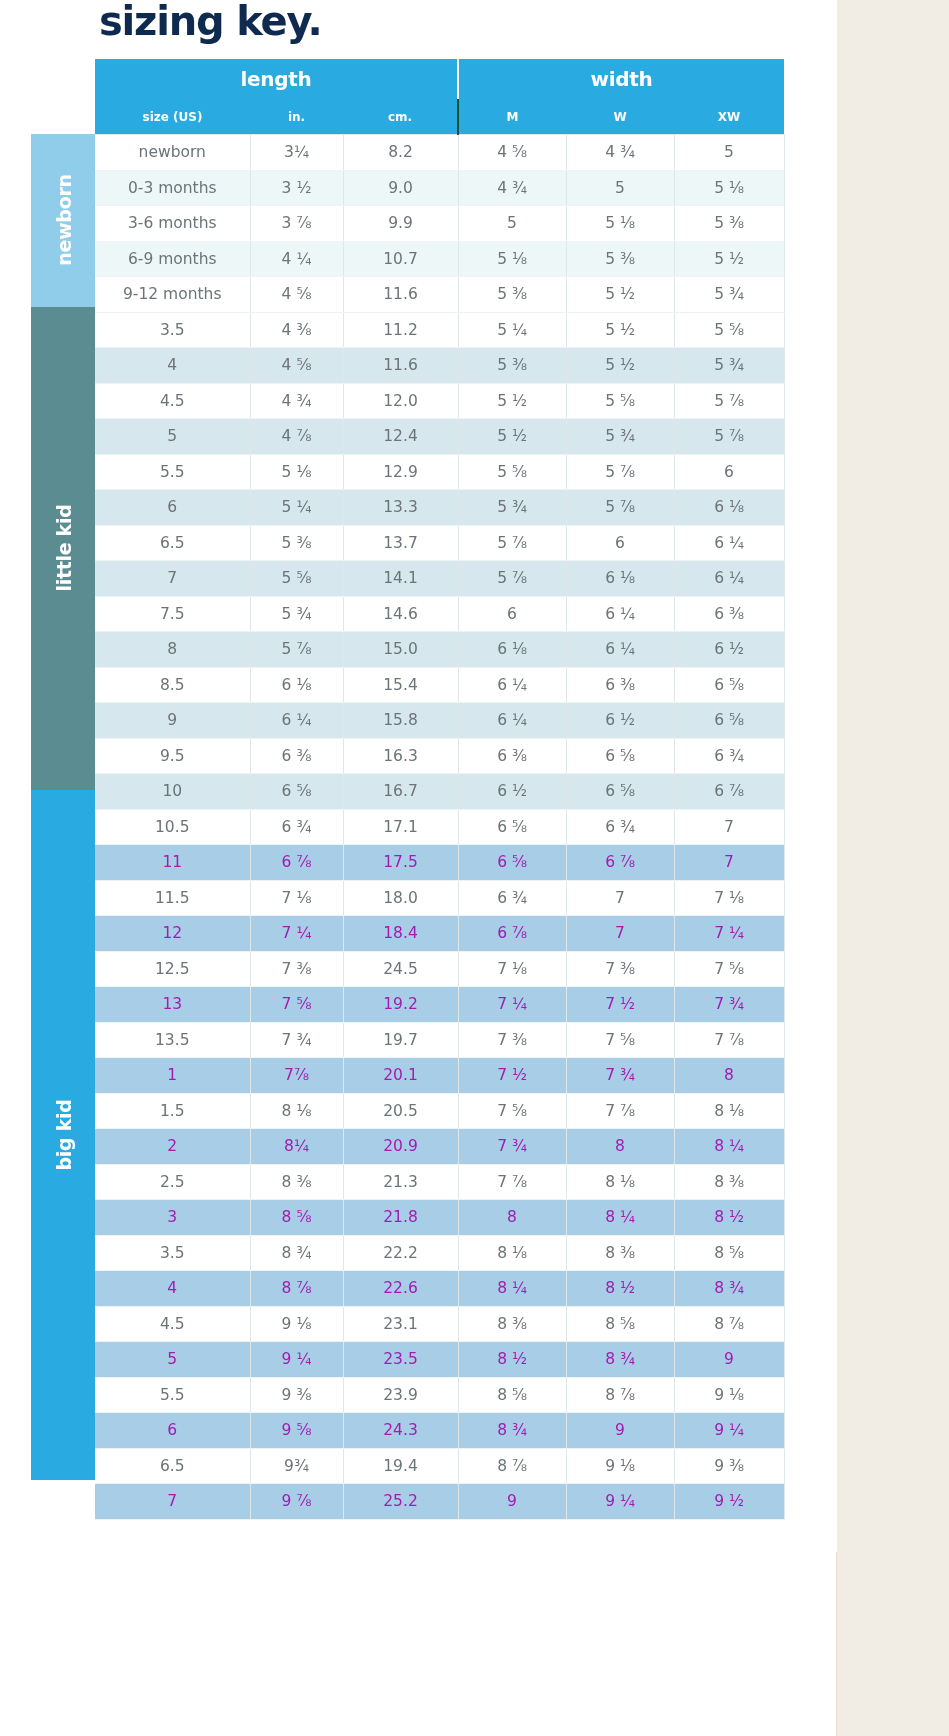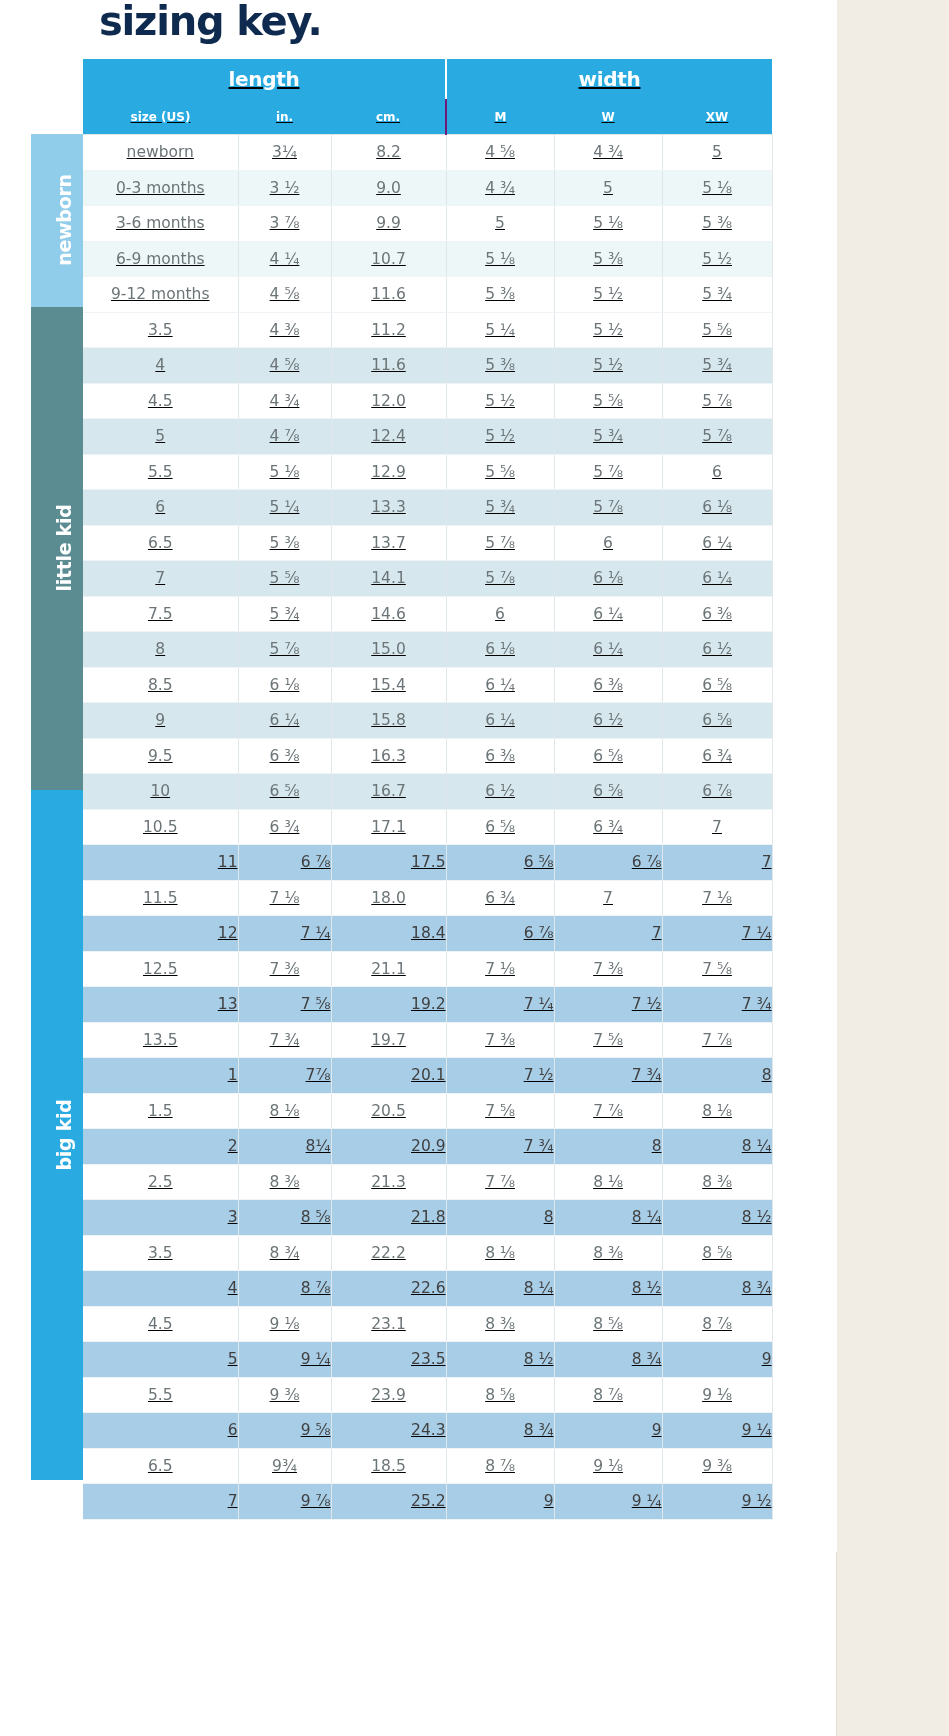--- a/index.html
+++ b/index.html
@@ -21,61 +21,61 @@
   #title{
     position:absolute;left:99px;top:-2px;
     font-size:40px;font-weight:bold;color:#0f2a4f;
     letter-spacing:-1.2px;font-family:"DejaVu Sans", sans-serif;
   }
   
   #table-area{
     position:absolute;left:31px;top:59px;width:755px;
   }
   table.grid{
-    position:absolute;left:52px;top:0;width:689px;
-    border-collapse:collapse;table-layout:fixed;text-decoration:underline;
+    position:absolute;left:64px;top:0;width:689px;
+    border-collapse:collapse;table-layout:fixed;
   }
   table.grid col.c0{width:155px;}
   table.grid col.c1{width:93px;}
   table.grid col.c2{width:115px;}
   table.grid col.c3{width:108px;}
   table.grid col.c4{width:108px;}
   table.grid col.c5{width:110px;}
 
   thead th{
     background:#29abe2;color:#ffffff;padding:0;border:none;
   }
   th.grp{
     height:40px;font-size:20px;font-weight:bold;
     font-family:"DejaVu Sans", sans-serif;letter-spacing:-0.3px;
   }
   th.grp.length{border-right:2px solid #ffffff;}
   th.sub{
     height:35px;font-size:12px;font-weight:bold;
     font-family:"DejaVu Sans", sans-serif;
   }
-  th.sub.edge{border-right:2px solid #701a75;}
+  th.sub.edge{border-right:2px solid #14532d;}
 
   tbody td{
     height:34.5px;padding:0;text-align:center;
     font-size:15.5px;color:#6b7477;
     border-right:1px solid #dfe7ea;
     border-bottom:1px solid #eef3f5;
     background:#ffffff;
     font-family:"DejaVu Sans", sans-serif;
   }
   tbody td:last-child{border-right:1px solid #dfe7ea;}
   tbody tr:first-child td{border-top:1px solid #dfe7ea;}
   tbody td.size{color:#6b7477;}
 
   
   tr.nb.alt td{background:#eef7f8;}
   tr.lk.alt td{background:#d6e8ed;}
   tr.bk.alt td{background:#a8cde7;}
-  tr.bk.alt td{color:#404040;text-align:right;}
+  tr.bk.alt td{color:#a21caf;}
   tr.lk.alt td{color:#6b7477;}
 
   
   .rail{
     position:absolute;left:0;width:66px;
     display:flex;align-items:center;justify-content:center;
   }
   .rail span{
     transform:rotate(-90deg);white-space:nowrap;
     color:#ffffff;font-weight:bold;font-size:19px;
@@ -310,21 +310,21 @@
             <td class="size">12</td>
             <td>7 ¼</td>
             <td>18.4</td>
             <td>6 ⅞</td>
             <td>7</td>
             <td>7 ¼</td>
           </tr>
           <tr class="bk">
             <td class="size">12.5</td>
             <td>7 ⅜</td>
-            <td>21.1</td>
+            <td>24.5</td>
             <td>7 ⅛</td>
             <td>7 ⅜</td>
             <td>7 ⅝</td>
           </tr>
           <tr class="bk alt">
             <td class="size">13</td>
             <td>7 ⅝</td>
             <td>19.2</td>
             <td>7 ¼</td>
             <td>7 ½</td>
@@ -422,21 +422,21 @@
             <td class="size">6</td>
             <td>9 ⅝</td>
             <td>24.3</td>
             <td>8 ¾</td>
             <td>9</td>
             <td>9 ¼</td>
           </tr>
           <tr class="bk">
             <td class="size">6.5</td>
             <td>9¾</td>
-            <td>18.5</td>
+            <td>19.4</td>
             <td>8 ⅞</td>
             <td>9 ⅛</td>
             <td>9 ⅜</td>
           </tr>
           <tr class="bk alt">
             <td class="size">7</td>
             <td>9 ⅞</td>
             <td>25.2</td>
             <td>9</td>
             <td>9 ¼</td>

